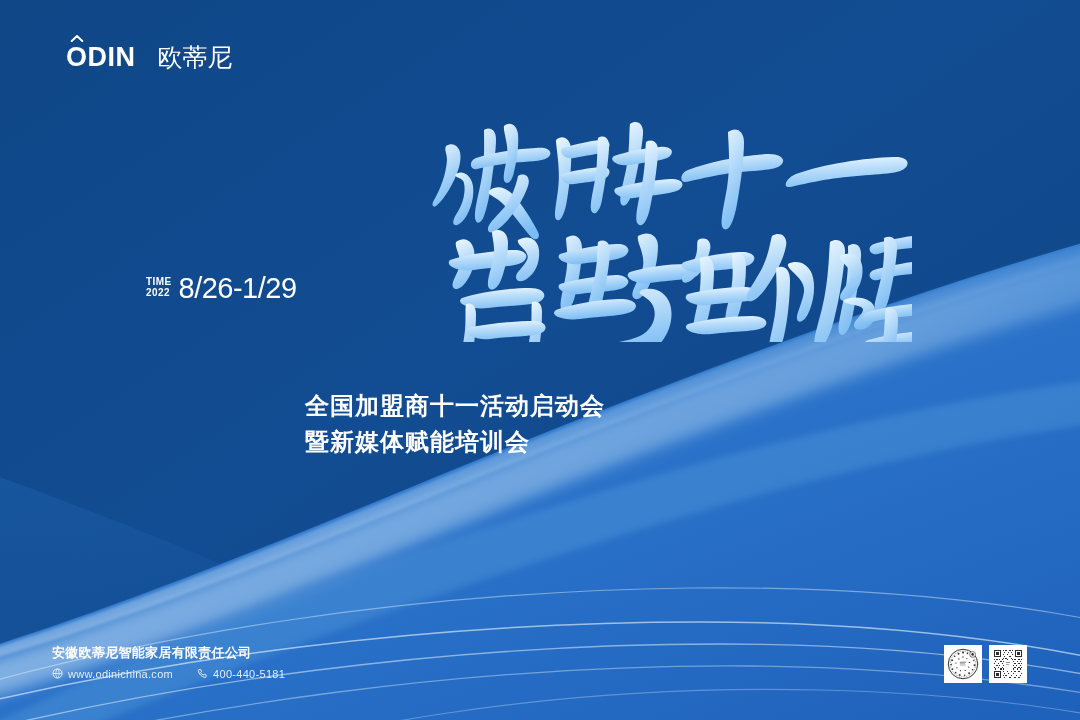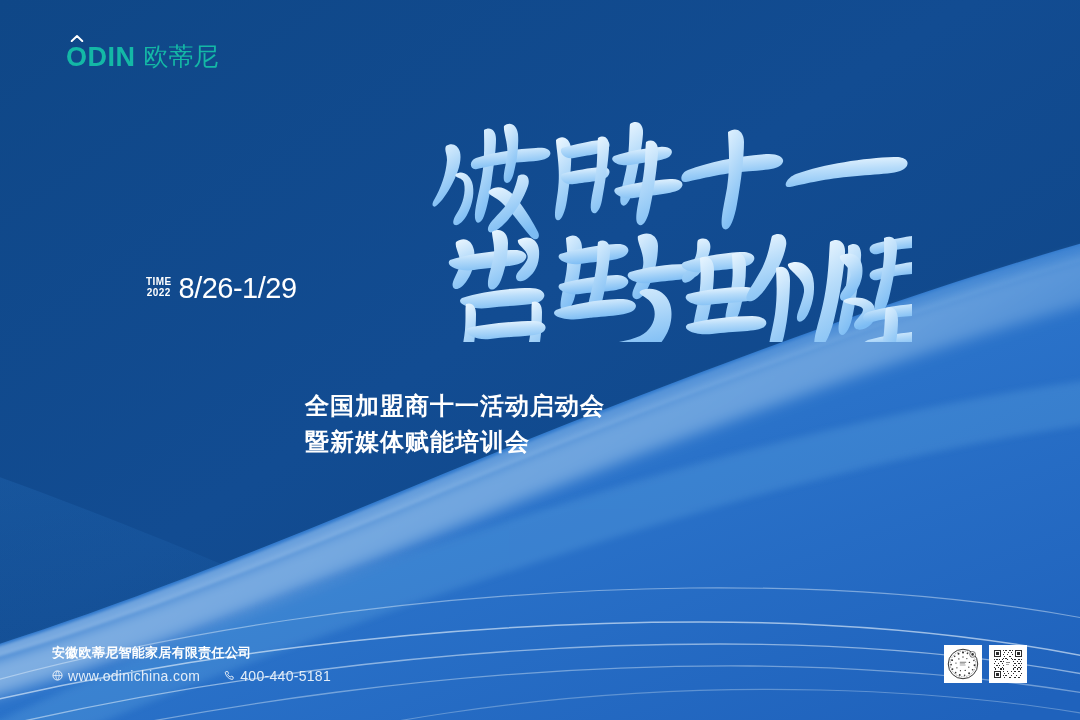--- a/index.html
+++ b/index.html
@@ -16,22 +16,22 @@
     overflow:hidden;
     background:#114a8e;
   }
 
   
   #bg-art { position:absolute; inset:0; width:1080px; height:720px; }
 
   
   #logo {
     position:absolute; left:66px; top:44px;
-    display:flex; align-items:flex-start; gap:4px;
-    color:#14b8a6;
+    display:flex; align-items:center; gap:18px;
+    color:#ffffff;
   }
   #logo .logo-latin {
     font-size:27px; font-weight:bold; letter-spacing:0.5px;
     line-height:1; font-family:"Liberation Sans",sans-serif;
   }
   #logo .logo-o { position:relative; display:inline-block; }
   #logo .logo-o .macron {
     position:absolute; left:50%; top:-9px; transform:translateX(-50%);
     width:13px; height:7px;
   }
@@ -49,21 +49,21 @@
 
   
   #time-block {
     position:absolute; left:146px; top:274px;
     display:flex; align-items:center; gap:7px;
     color:#ffffff;
   }
   #time-block .time-label {
     display:flex; flex-direction:column;
     font-size:10px; font-weight:bold; line-height:1.12;
-    letter-spacing:0.4px; padding-bottom:3px;align-items:center;
+    letter-spacing:0.4px; padding-bottom:3px;
   }
   #time-block .time-range {
     font-size:29px; font-weight:500; letter-spacing:-0.5px;
     line-height:1;
   }
 
   
   #tagline {
     position:absolute; left:306px; top:302px;
     color:#dbe7f5;
@@ -82,21 +82,21 @@
 
   
   #footer { position:absolute; left:52px; top:645px; color:#ffffff; }
   #footer .company {
     font-size:13px; font-weight:bold; letter-spacing:0.3px;
     line-height:1.2; margin-bottom:7px;
     font-family:"Liberation Sans","DejaVu Sans",sans-serif;
   }
   #footer .contact-row {
     display:flex; gap:24px;
-    font-size:14px; letter-spacing:0.3px; color:#e3edf8;
+    font-size:11px; letter-spacing:0.3px; color:#e3edf8;
   }
   #footer .contact-item { display:flex; align-items:center; gap:5px; }
   #footer .contact-item svg { display:block; opacity:.92; }
 
   
   #qr-group {
     position:absolute; left:944px; top:645px;
     display:flex; gap:7px;
   }
   .qr-card {

